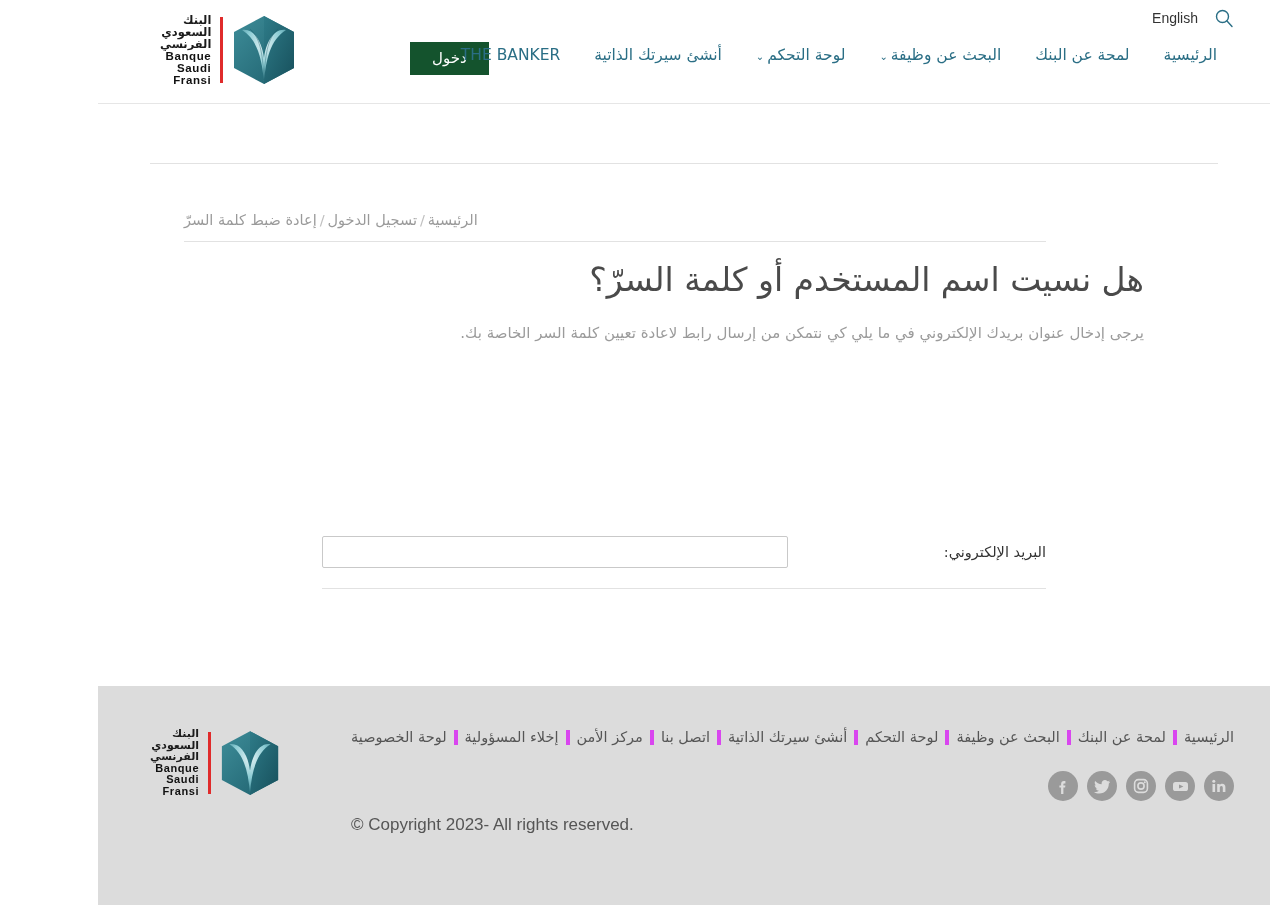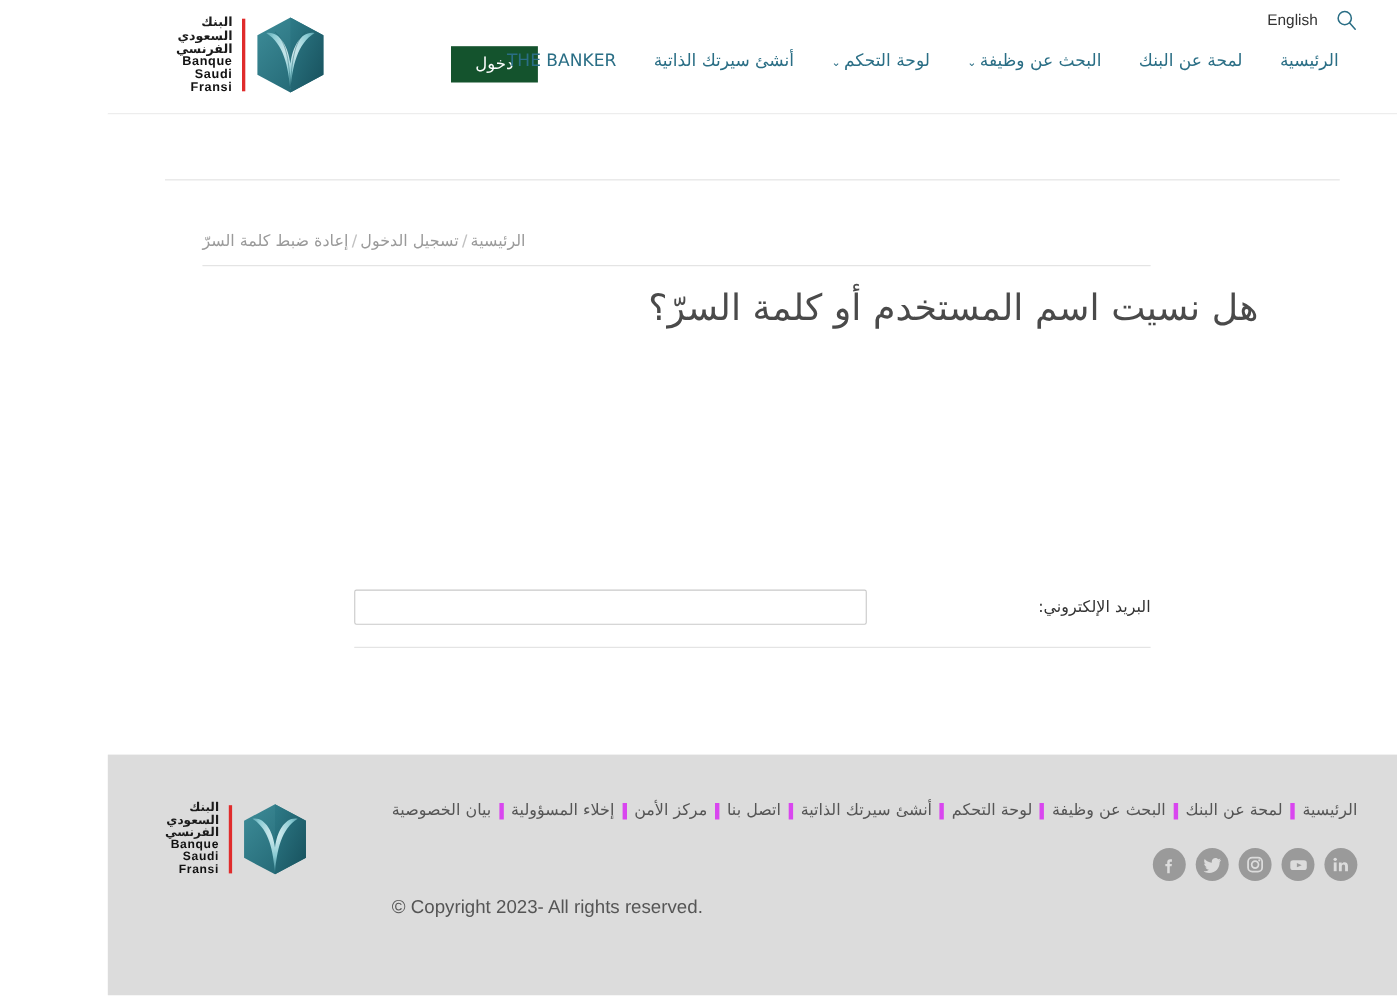--- a/index.html
+++ b/index.html
@@ -267,20 +267,21 @@
 
     <div class="inner-rule"></div>
 
     <div class="breadcrumb">
       <a>الرئيسية</a><span class="sep">/</span><a>تسجيل الدخول</a><span class="sep">/</span><span>إعادة ضبط كلمة السرّ</span>
     </div>
     <div class="bc-rule"></div>
 
     <div class="col">
       <h1 class="page-title">هل نسيت اسم المستخدم أو كلمة السرّ؟</h1>
+      <p class="page-desc">يرجى إدخال عنوان بريدك الإلكتروني في ما يلي كي نتمكن من إرسال رابط لاعادة تعيين كلمة السر الخاصة بك.</p>
     </div>
 
     <div class="field-row">
       <label class="field-label">البريد الإلكتروني:</label>
       <input class="field-input" type="text" placeholder="" style="">
     </div>
     <div class="field-rule"></div>
 
 
     <div class="submit-wrap">
@@ -310,21 +311,21 @@
     <div class="footer-right">
       <div class="footer-links">
         <a>الرئيسية</a>
         <a>لمحة عن البنك</a>
         <a>البحث عن وظيفة</a>
         <a>لوحة التحكم</a>
         <a>أنشئ سيرتك الذاتية</a>
         <a>اتصل بنا</a>
         <a>مركز الأمن</a>
         <a>إخلاء المسؤولية</a>
-        <a>بيان الخصوصية</a>
+        <a>لوحة الخصوصية</a>
       </div>
 
       <div class="socials">
         <div class="social">
           <svg width="16" height="16" viewBox="0 0 16 16">
               <rect x="1.5" y="6" width="2.6" height="8" fill="#dcdcdc"></rect>
               <circle cx="2.8" cy="3.2" r="1.5" fill="#dcdcdc"></circle>
               <path d="M6.2 6h2.5v1.2c.5-.9 1.5-1.4 2.6-1.4 2 0 3.1 1.2 3.1 3.5V14h-2.6V9.8c0-1.1-.4-1.8-1.4-1.8s-1.6.7-1.6 1.8V14H6.2V6z" fill="#dcdcdc"></path>
             </svg>
         </div>

